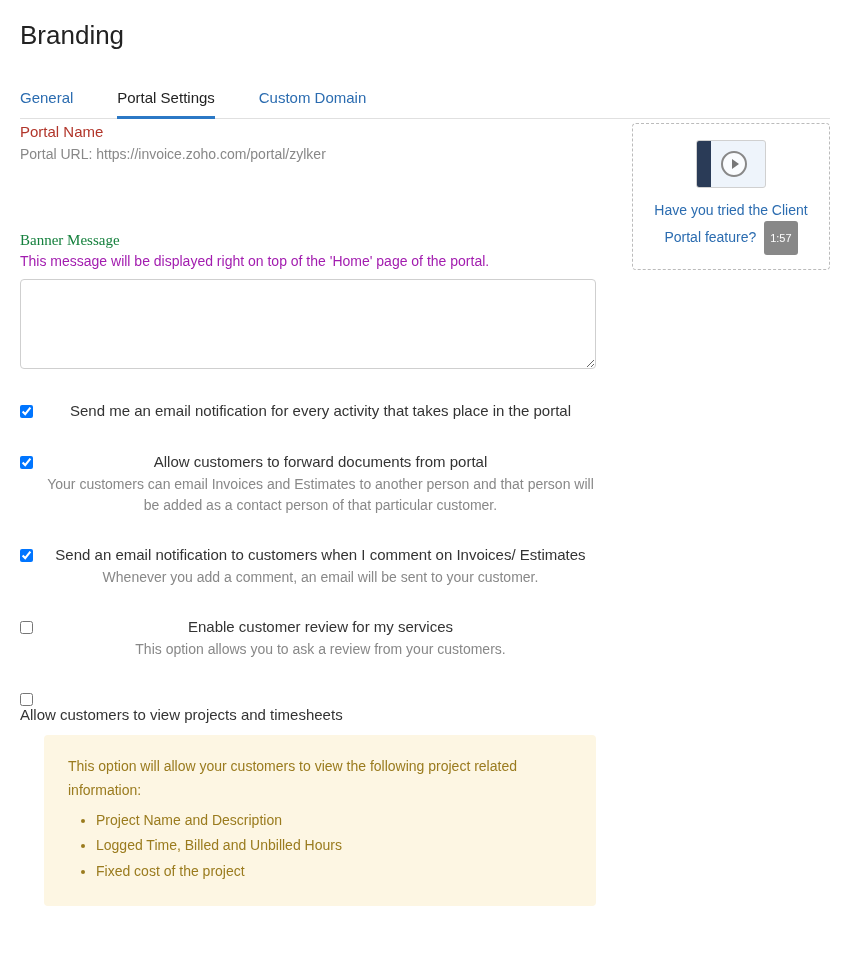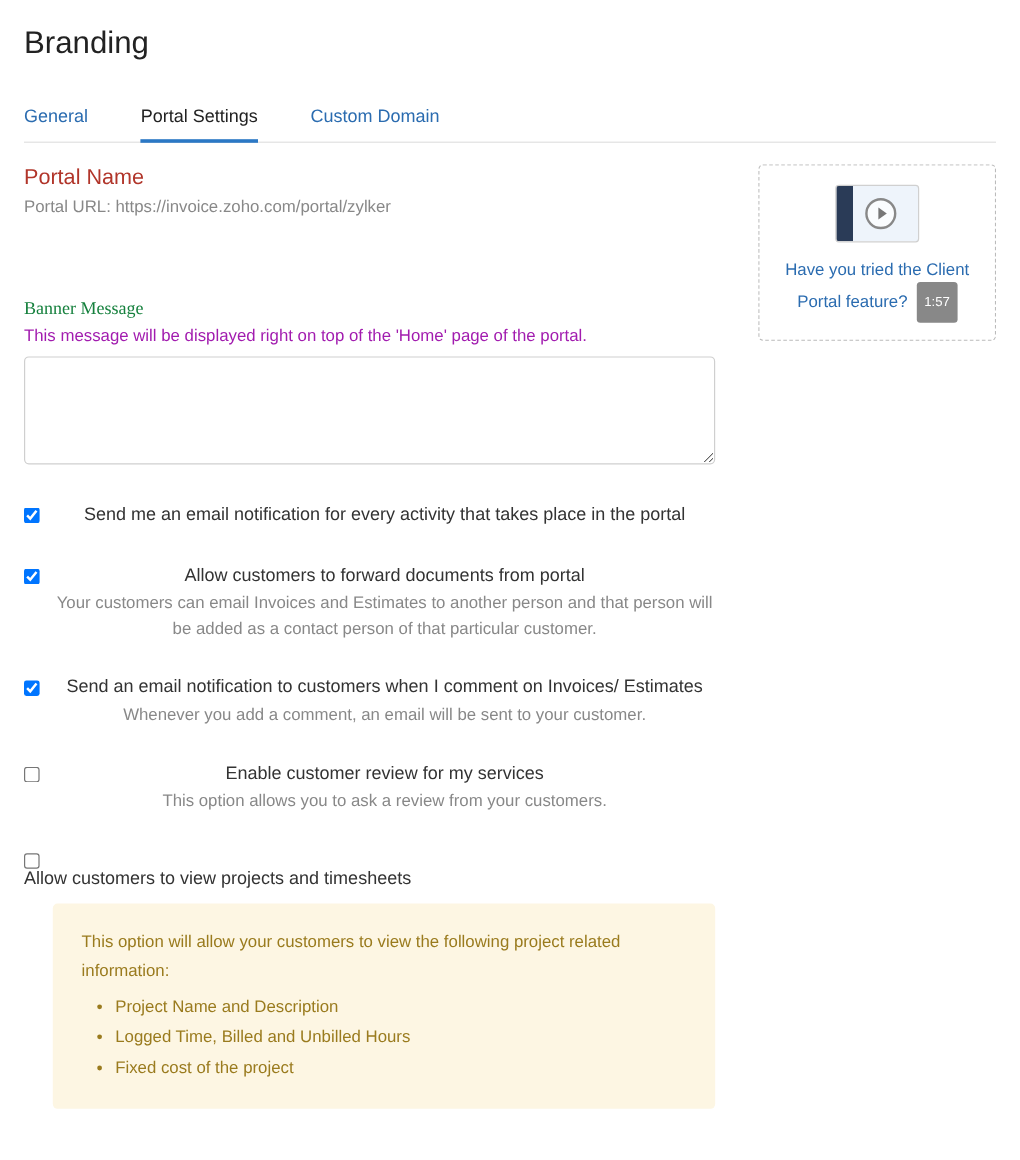--- a/index.html
+++ b/index.html
@@ -1,24 +1,24 @@
 <!DOCTYPE html>
 <html><head>
 <meta charset="utf-8">
 <style>
 * { box-sizing: border-box; margin: 0; padding: 0; }
 body { font-family: -apple-system, BlinkMacSystemFont, "Segoe UI", Helvetica, Arial, sans-serif; font-size: 14px; color: #333; background: #fff; padding: 20px; width: 850px; }
 .page-title { font-size: 26px; font-weight: 400; color: #222; margin-bottom: 28px; }
-.tabs { border-bottom: 1px solid #e0e0e0; margin-bottom: 18px; }
+.tabs { border-bottom: 1px solid #e0e0e0; margin-bottom: 4px; }
 .tab { display: inline-block; padding: 10px 0; margin-right: 40px; color: #2b6cb0; cursor: pointer; font-size: 15px; }
 .tab.active { color: #222; border-bottom: 3px solid #2b78c5; font-weight: 500; margin-bottom: -1px; }
 .content-row { display: flex; align-items: flex-start; gap: 36px; }
 .main-col { flex: 1; max-width: 580px; }
 .side-col { width: 198px; }
-.field-label { color: #b1352a; font-size: 18px; margin-bottom: 6px; display: block; }
+.field-label { color: #b1352a; font-size: 15px; margin-bottom: 6px; display: block; }
 .text-input { width: 100%; padding: 8px 10px; border: 1px solid #cfcfcf; border-radius: 4px; font-size: 14px; color: #333; }
 .url-line { color: #888; font-size: 14px; margin-top: 2px; }
 .section-label { font-size: 15px; color: #15803d; margin-bottom: 4px; font-family: Liberation Serif, serif; }
 .section-desc { color: #a21caf; font-size: 14px; margin-bottom: 10px; }
 .textarea { width: 100%; height: 90px; padding: 8px; border: 1px solid #cfcfcf; border-radius: 4px; font-family: inherit; font-size: 14px; resize: both; }
 .spacer-lg { height: 70px; }
 .spacer-md { height: 30px; }
 .checkbox-row { display: flex; align-items: flex-start; margin-bottom: 30px; }
 .checkbox-row input[type="checkbox"] { margin-top: 3px; margin-right: 12px; flex-shrink: 0; }
 .checkbox-body { flex: 1; text-align: center; }

